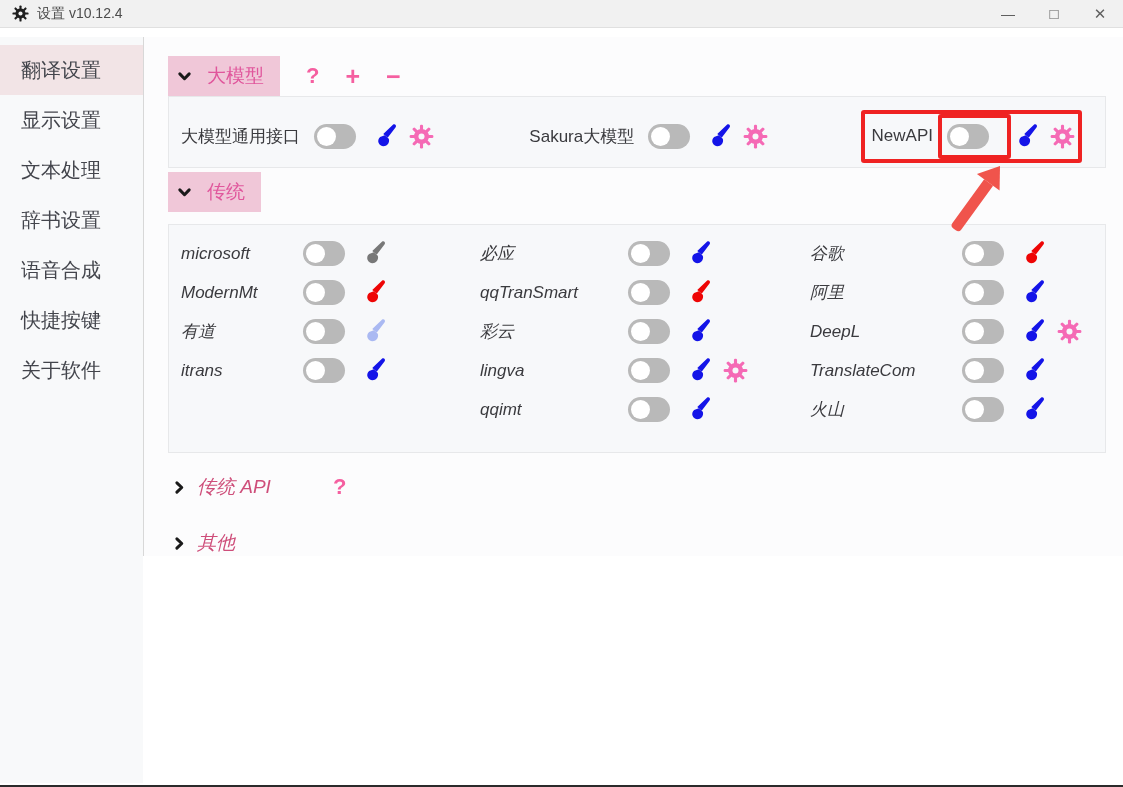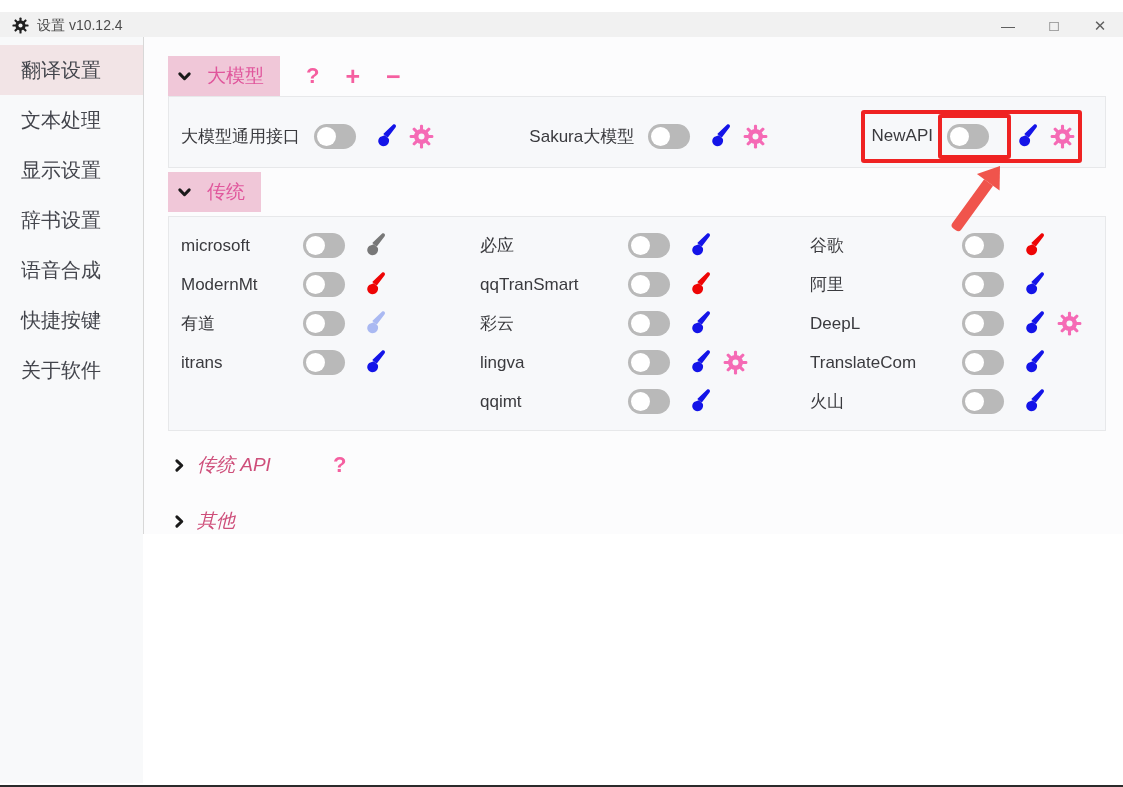--- a/index.html
+++ b/index.html
@@ -4,21 +4,21 @@
 <style>
   * { margin:0; padding:0; box-sizing:border-box; }
   html,body { width:1123px; height:787px; }
   body {
     font-family:"Liberation Sans","DejaVu Sans",sans-serif;
     background:#fff; position:relative; overflow:hidden;
     border-bottom:2px solid #2b2b2b;
   }
   
   .titlebar {
-    position:absolute; left:0; top:12px; width:1123px; height:28px;
+    position:absolute; left:0; top:0; width:1123px; height:28px;
     background:#f1f1f1; border-bottom:1px solid #e0e0e0;
     display:flex; align-items:center; padding-left:12px;
   }
   .titlebar .app-icon { width:17px; height:17px; color:#1f1f1f; --hole:#f1f1f1; margin-right:8px; display:inline-flex; }
   .titlebar .title { font-size:14px; color:#4c4c4c; }
   .win-controls { margin-left:auto; display:flex; height:36px; }
   .win-btn { width:46px; height:36px; display:flex; align-items:center; justify-content:center;
              color:#5f5f5f; font-size:14px; }
   .win-btn.max { font-size:15px; }
   .win-btn.close { font-size:15px; }
@@ -57,21 +57,21 @@
   .row-label { font-size:17px; color:#3a3a3e; }
   
   .toggle { position:relative; width:42px; height:25px; border-radius:13px; background:#b9b9b9;
             display:inline-block; flex:none; cursor:pointer; }
   .toggle .knob { position:absolute; left:3px; top:3px; width:19px; height:19px; border-radius:50%;
                   background:#fff; }
   .icon-brush { width:27px; height:27px; display:inline-flex; cursor:pointer; }
   .icon-gear { width:25px; height:25px; display:inline-flex; color:#f56ab5; --hole:#f7f8fa; cursor:pointer; }
   .ml14 { margin-left:14px; } .ml12 { margin-left:12px; }
   
-  .box-trad { margin-top:4px; padding:9px 0 9px 12px; display:flex; }
+  .box-trad { margin-top:12px; padding:9px 0 23px 12px; display:flex;font-style:italic; }
   .tcol { display:flex; flex-direction:column; }
   .tcol1 { width:299px; } .tcol2 { width:330px; } .tcol3 { width:290px; }
   .trow { height:39px; display:flex; align-items:center; }
   .tlabel { font-size:17px; color:#3a3a3e; flex:none; }
   .tcol1 .tlabel { width:122px; } .tcol2 .tlabel { width:148px; } .tcol3 .tlabel { width:152px; }
   
   .collapsed-row { display:flex; align-items:center; gap:10px; margin-left:4px; }
   .collapsed-row .chev { width:15px; height:15px; display:inline-flex; color:#1a1a1a; }
   .collapsed-label { font-size:19px; color:#ce4e7a;font-style:italic; }
   .c1 { margin-top:21px; } .c2 { margin-top:30px; }
@@ -133,22 +133,22 @@
   <span class="title">设置 v10.12.4</span>
   <div class="win-controls">
     <span class="win-btn">—</span>
     <span class="win-btn max">□</span>
     <span class="win-btn close">✕</span>
   </div>
 </div>
 
 <div class="sidebar">
   <div class="side-item selected">翻译设置</div>
+  <div class="side-item">显示设置</div>
   <div class="side-item">文本处理</div>
-  <div class="side-item">显示设置</div>
   <div class="side-item">辞书设置</div>
   <div class="side-item">语音合成</div>
   <div class="side-item">快捷按键</div>
   <div class="side-item">关于软件</div>
 </div>
 
 <div class="main rel">
 
   <div class="sec-headrow">
     <span class="sec-pill">

